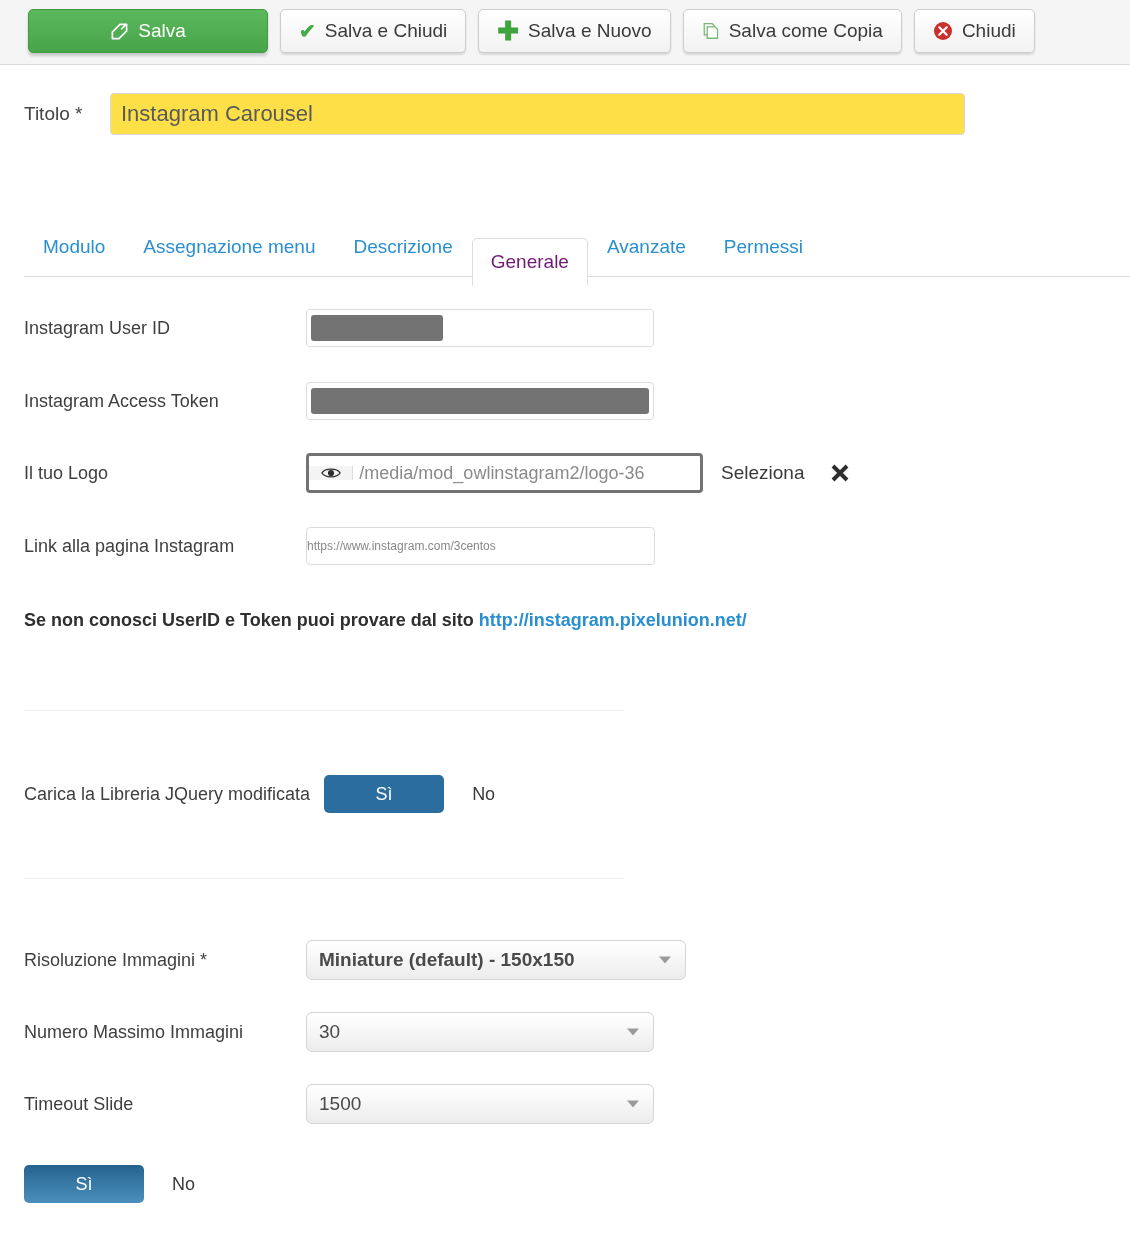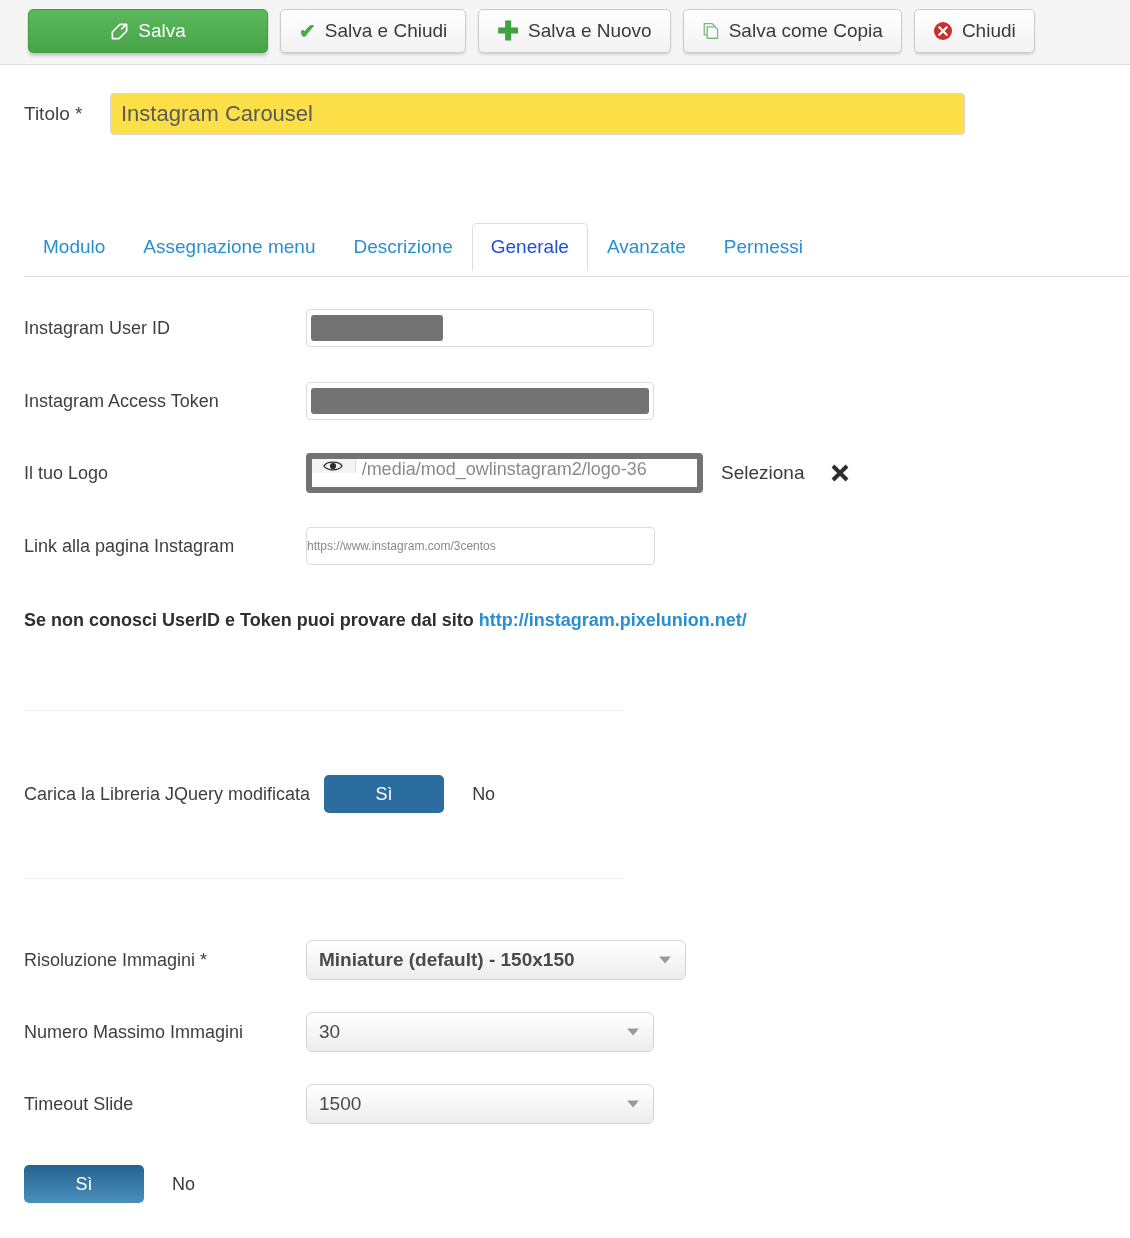--- a/index.html
+++ b/index.html
@@ -117,24 +117,25 @@
     color: #2a8fd0;
     padding: 10px 18px;
     margin-bottom: -1px;
     border: 1px solid transparent;
     border-radius: 5px 5px 0 0;
     cursor: pointer;
     line-height: 1.35;
     white-space: nowrap;
   }
   .tab.active {
-    color: #1d4ed8;
+    color: #701a75;
     background: #ffffff;
     border-color: #dddddd;
     border-bottom-color: #ffffff;
+    margin-top: 15px;
   }
 
   
   .field-row {
     position: absolute;
     display: flex;
     align-items: center;
     left: 24px;
   }
   .field-label {
@@ -165,22 +166,22 @@
     transform: translateY(-50%);
     left: 5px;
     height: 26px;
     background: #737373;
     border-radius: 3px;
   }
 
   
   .input-group {
     display: flex;
-    align-items: flex-start;
-    border: 6px solid #737373;
+    align-items: center;
+    border: 3px solid #737373;
     border-radius: 4px;
     overflow: hidden;
     background: #fff;
     height: 40px;
     box-sizing: border-box;
   }
   .input-addon {
     width: 44px;
     background: #f4f4f4;
     border-right: 1px solid #dcdcdc;

